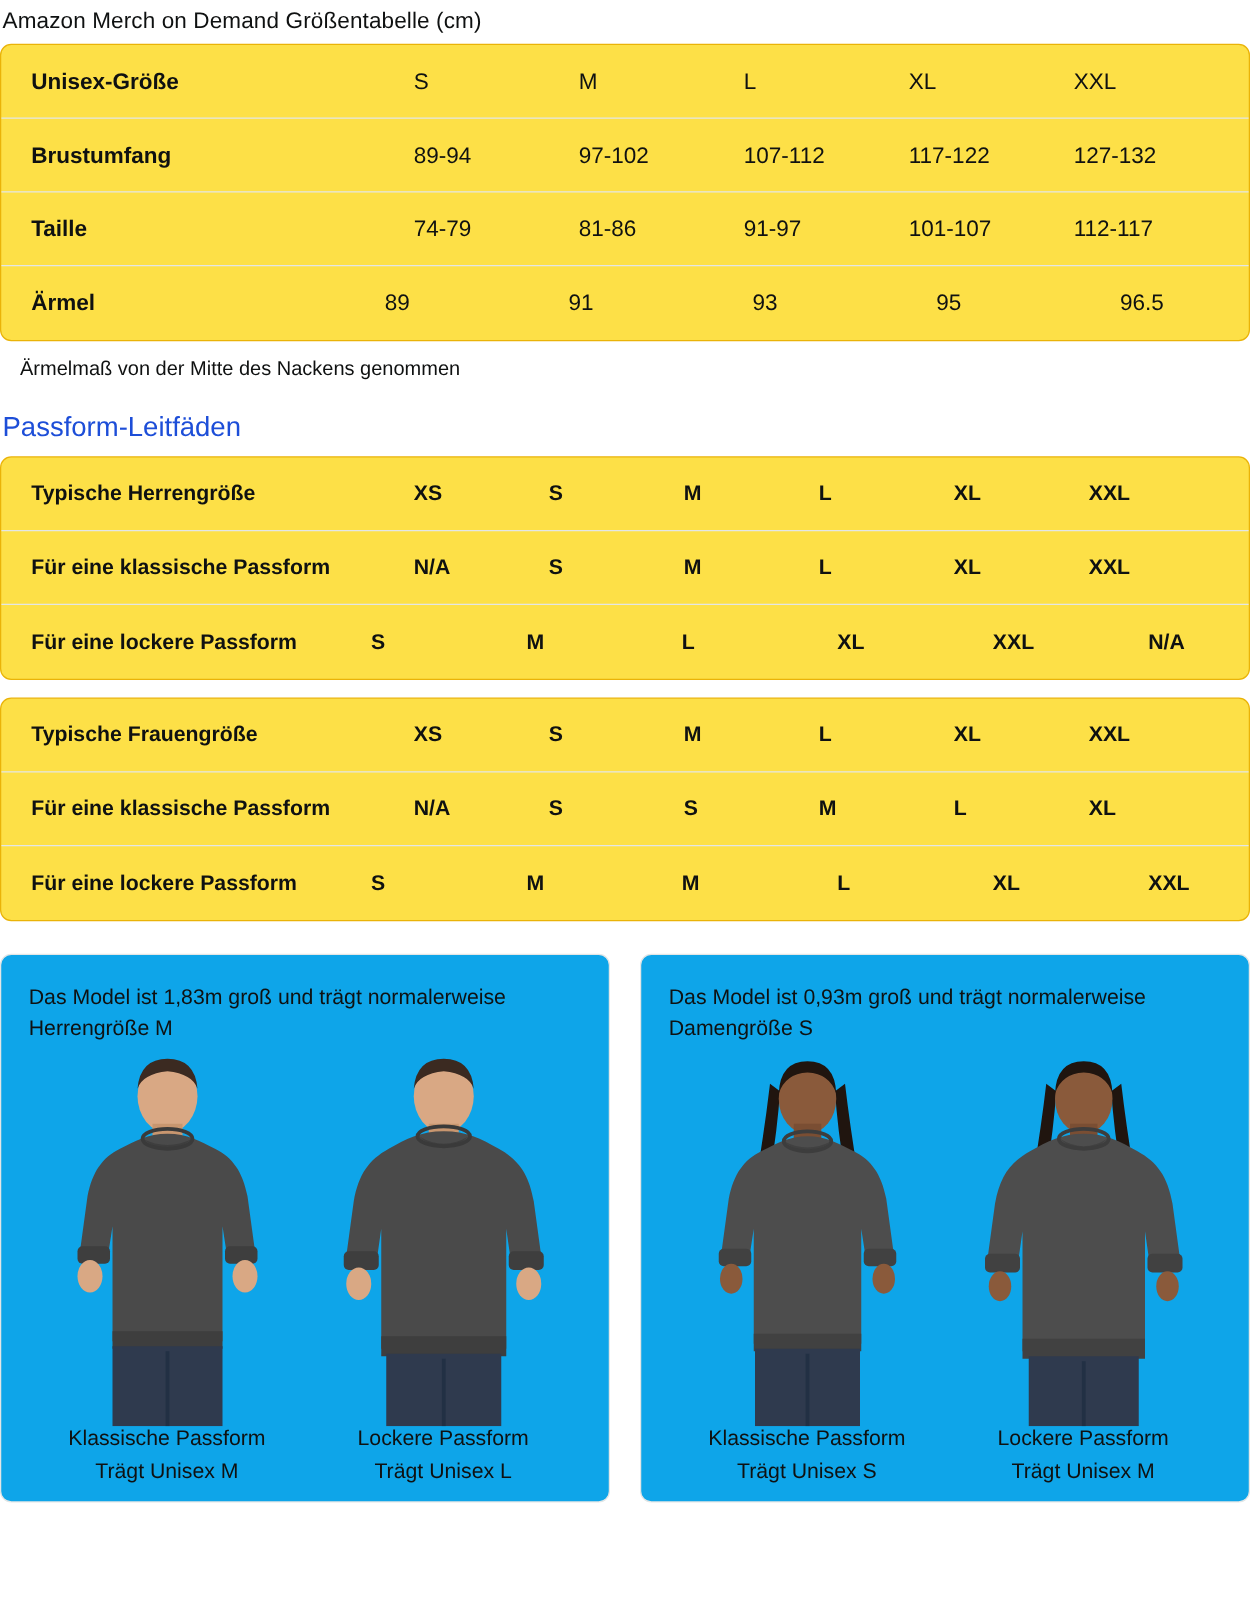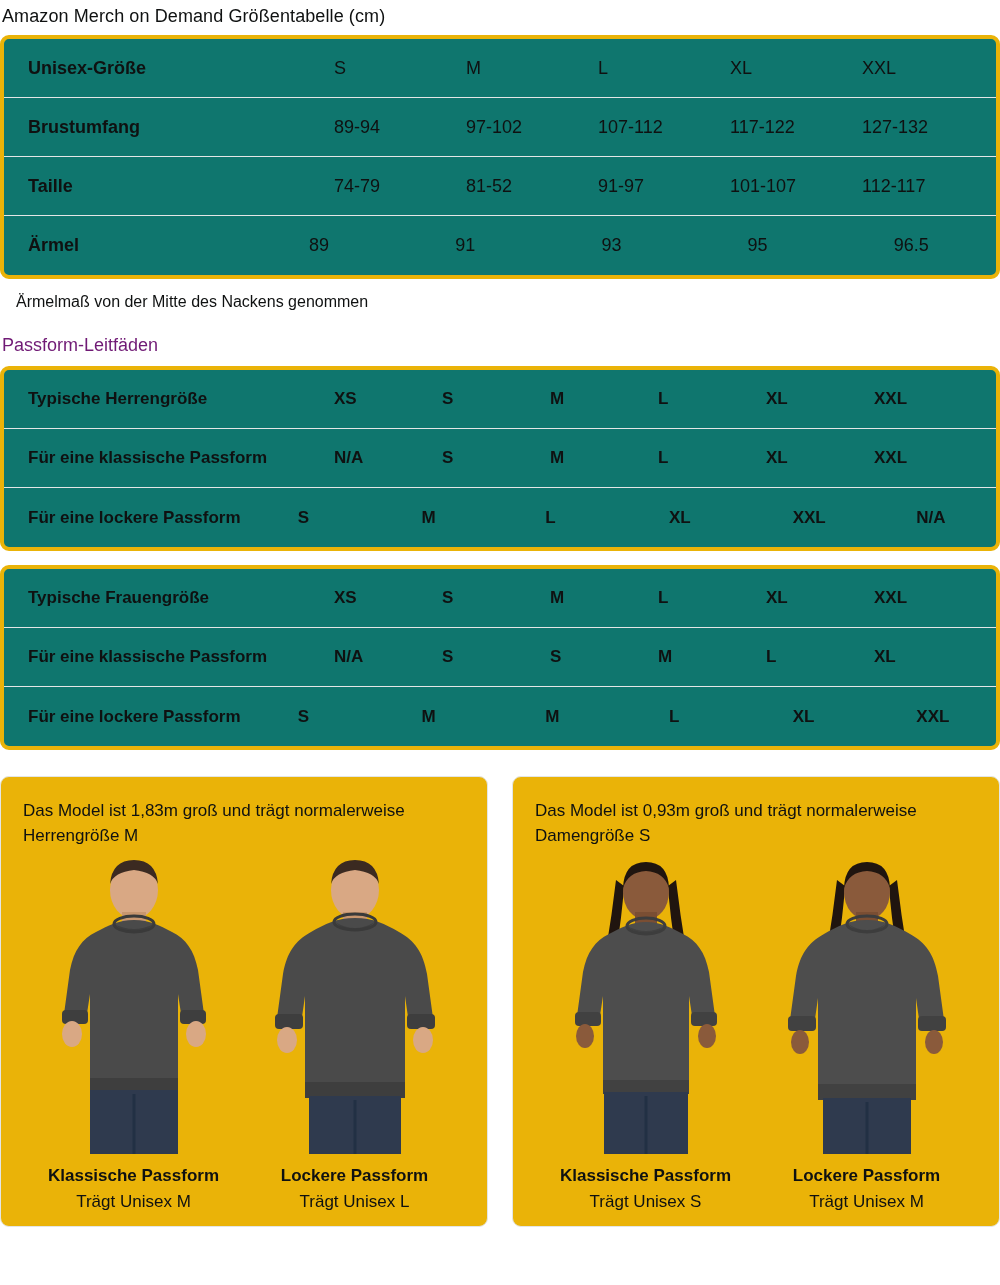--- a/index.html
+++ b/index.html
@@ -24,24 +24,24 @@
   .doc-title {
     font-size: 18px;
     color: #0f1111;
     padding: 6px 0 8px 2px;
     font-weight: 400;
     letter-spacing: 0.1px;
   }
 
   
   .card {
-    border: 4px solid #eab308;
+    border: 1px solid #eab308;
     border-radius: 9px;
     overflow: hidden;
-    background: #0f766e;
+    background: #fde047;
     margin: 0 0 0 0;
   }
   .row {
     display: flex;
     align-items: center;
     min-height: 59px;
     border-bottom: 1px solid #e3e6e6;
   }
   .row.last { border-bottom: none; gap: 44px; }
 
@@ -60,22 +60,22 @@
   
   .t1 .lbl { width: 330px; }
   .t1 .val { width: 132px; }
 
   .note {
     font-size: 16px;
     color: #0f1111;
     padding: 14px 0 8px 16px;
   }
   .section-title {
-    font-size: 18px;
-    color: #701a75;
+    font-size: 22px;
+    color: #1d4ed8;
     padding: 16px 0 10px 2px;
   }
 
   
   .t2 .lbl { width: 330px; font-size: 17px; }
   .t2 .val { width: 108px; font-size: 17px; font-weight: bold; }
   .t2 .row { min-height: 59px; }
 
   .spacer-12 { height: 14px; }
 
@@ -83,21 +83,21 @@
   .models {
     display: flex;
     gap: 24px;
     margin-top: 26px;
   }
   .model-card {
     flex: 1 1 0;
     border: 1px solid #e3e6e6;
     border-radius: 9px;
     padding: 22px 22px 14px 22px;
-    background: #eab308;
+    background: #0ea5e9;
   }
   .model-caption {
     font-size: 17px;
     line-height: 1.45;
     color: #0f1111;
     margin-bottom: 4px;
   }
   .figs {
     display: flex;
     justify-content: space-around;
@@ -108,23 +108,22 @@
     width: 50%;
     text-align: center;
   }
   .fig-img {
     height: 300px;
     display: flex;
     align-items: flex-end;
     justify-content: center;
   }
   .fig-title {
-    font-weight: 700;
+    font-weight: 400;
     font-size: 17px;
-    margin-top: 12px;
     color: #0f1111;
   }
   .fig-sub {
     font-size: 17px;
     margin-top: 6px;
     color: #0f1111;
   }
   svg { display: block; }
 </style>
 </head>
@@ -147,21 +146,21 @@
       <div class="lbl">Brustumfang</div>
       <div class="val">89-94</div>
       <div class="val">97-102</div>
       <div class="val">107-112</div>
       <div class="val">117-122</div>
       <div class="val">127-132</div>
     </div>
     <div class="row">
       <div class="lbl">Taille</div>
       <div class="val">74-79</div>
-      <div class="val">81-52</div>
+      <div class="val">81-86</div>
       <div class="val">91-97</div>
       <div class="val">101-107</div>
       <div class="val">112-117</div>
     </div>
     <div class="row last">
       <div class="lbl">Ärmel</div>
       <div class="val">89</div>
       <div class="val">91</div>
       <div class="val">93</div>
       <div class="val">95</div>

